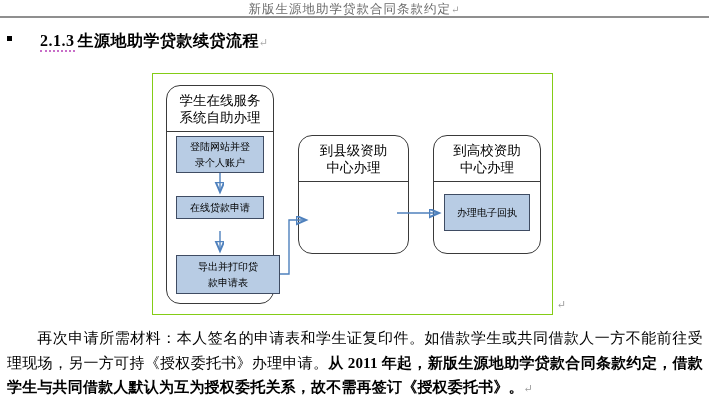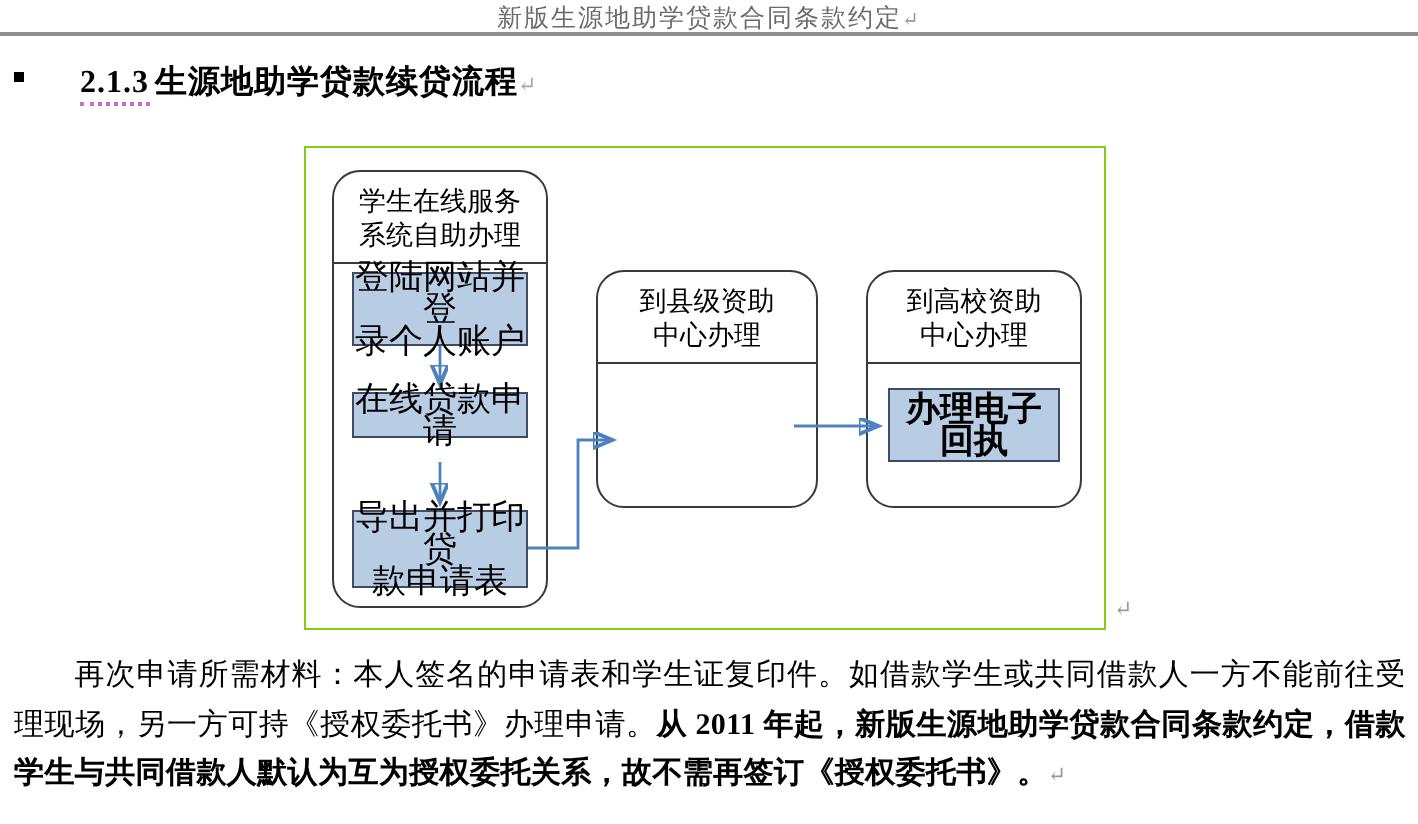--- a/index.html
+++ b/index.html
@@ -48,27 +48,27 @@
     line-height:17px; padding-top:6px; border-bottom:1.5px solid #3a3a3a;
     white-space:pre-line; padding-bottom:5px;
   }
   .g1 { left:13px; top:11px;  width:108px; height:219px; }
   .g2 { left:145px; top:61px; width:111px; height:119px; }
   .g3 { left:280px; top:61px; width:108px; height:119px; }
 
   .step {
     position:absolute; background:#b8cce4; border:1.2px solid #3f4c63;
     display:flex; align-items:center; justify-content:center; text-align:center;
-    font-size:17px; color:#000; line-height:16px; white-space:pre-line;
+    font-size:10px; color:#000; line-height:16px; white-space:pre-line;
   }
   .s1 { left:23px;  top:62px;  width:88px; height:37px; }
   .s2 { left:23px;  top:122px; width:88px; height:23px; }
-  .s3 { left:23px;  top:181px; width:88px; height:39px; }
+  .s3 { left:23px;  top:181px; width:104px; height:39px; }
   .s4 { left:158px; top:120px; width:86px; height:37px; }
-  .s5 { left:291px; top:120px; width:86px; height:37px;font-weight:bold; }
+  .s5 { left:291px; top:120px; width:86px; height:37px; }
 
   .connector-layer { position:absolute; left:0; top:0; width:401px; height:242px; }
   .connector-layer path, .connector-layer line {
     stroke:#4f81bd; stroke-width:1.4; fill:none;
   }
 
   
   .body-para {
     position:absolute; left:7px; top:326px; width:696px;
     font-size:15px; line-height:24.6px; color:#000;

